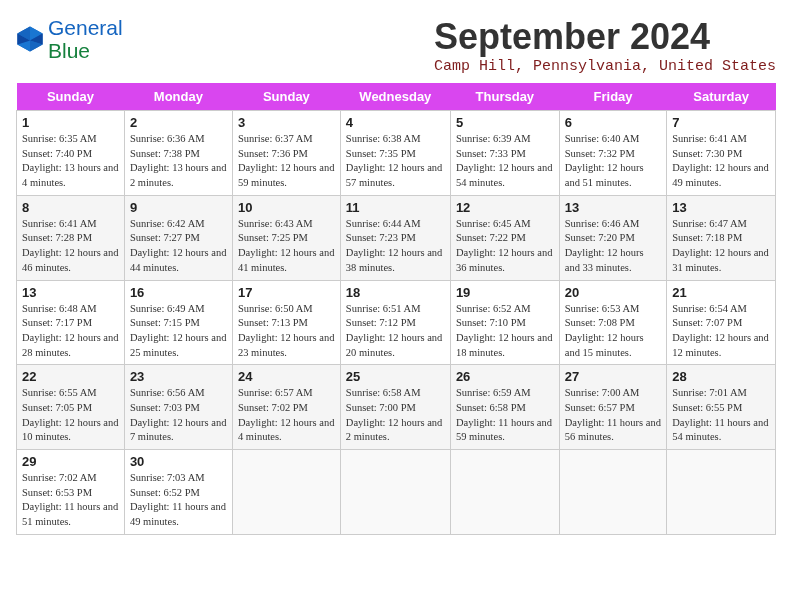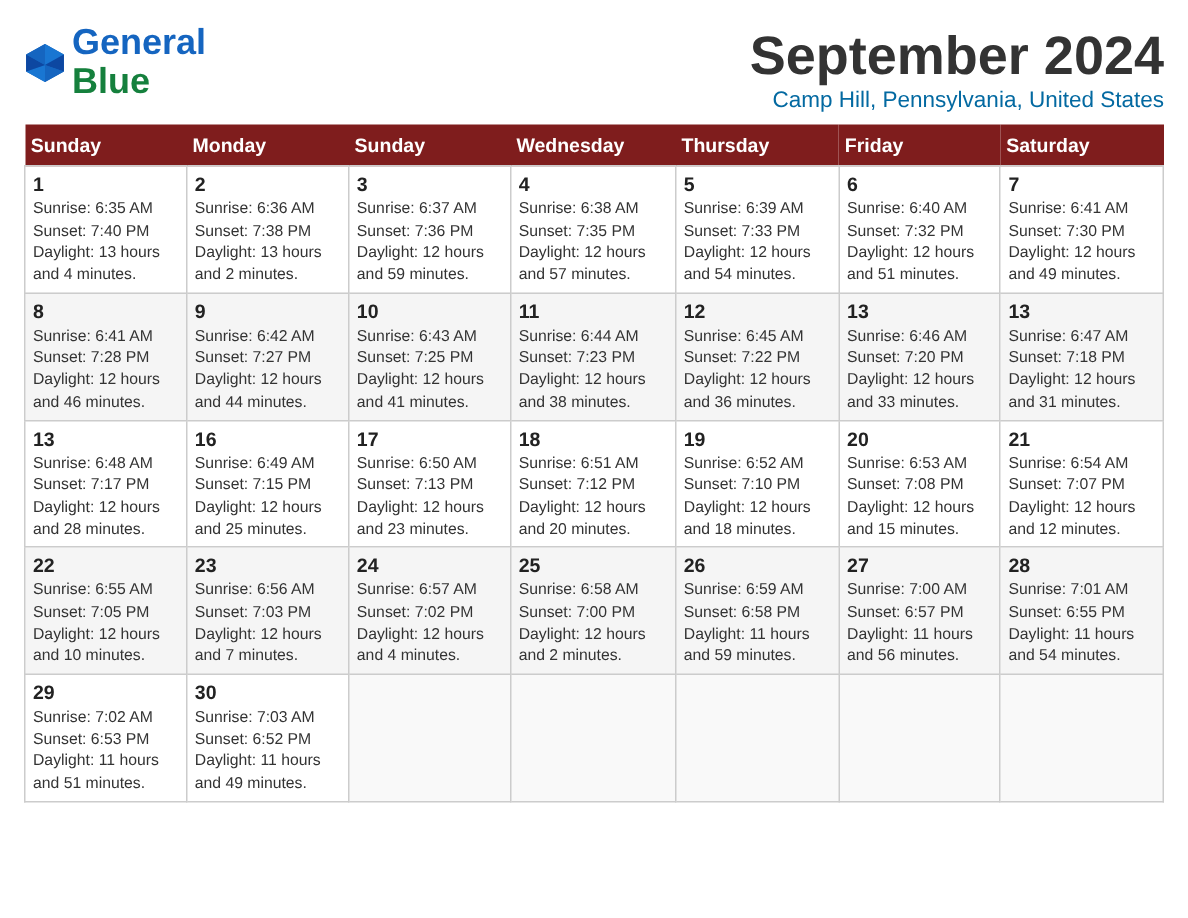--- a/index.html
+++ b/index.html
@@ -14,55 +14,56 @@
       display: flex;
       align-items: flex-start;
       justify-content: space-between;
       margin-bottom: 8px;
     }
     .logo {
       display: flex;
       align-items: center;
     }
     .logo-text {
-      font-size: 24px;
-      font-weight: bold;
+      font-size: 21px;
+      font-weight: normal;
       color: #333;
       line-height: 1.1;
     }
     .logo-text span {
       color: #1565c0;
     }
     .logo-icon {
       width: 28px;
       height: 28px;
       margin-right: 4px;
     }
     .title-block {
-      text-align: right;
+      text-align: left;
     }
     .month-title {
       font-size: 36px;
       font-weight: bold;
       color: #333;
     }
     .location {
       font-size: 15px;
-      color: #0369a1;
+      color: #7f1d1d;
+      font-family: Liberation Mono, monospace;
     }
     table {
       width: 100%;
       border-collapse: collapse;
       font-size: 11px;
     }
     thead tr th {
-      background: #7f1d1d;
+      background: #d946ef;
       color: #fff;
       padding: 6px 4px;
-      text-align: left;
+      text-align: center;
       font-size: 13px;
       font-weight: bold;
     }
     tbody tr td {
       border: 1px solid #ccc;
       vertical-align: top;
       padding: 4px 5px;
       height: 80px;
       width: 113px;
       background: #fff;
@@ -74,20 +75,21 @@
       font-size: 13px;
       font-weight: bold;
       color: #222;
       display: block;
       margin-bottom: 2px;
     }
     .day-info {
       color: #333;
       font-size: 10.5px;
       line-height: 1.4;
+      font-family: Liberation Serif, serif;
     }
     td.empty {
       background: #f9f9f9;
     }
   </style>
 </head>
 <body>
 
 <div class="header">
   <div class="logo">

